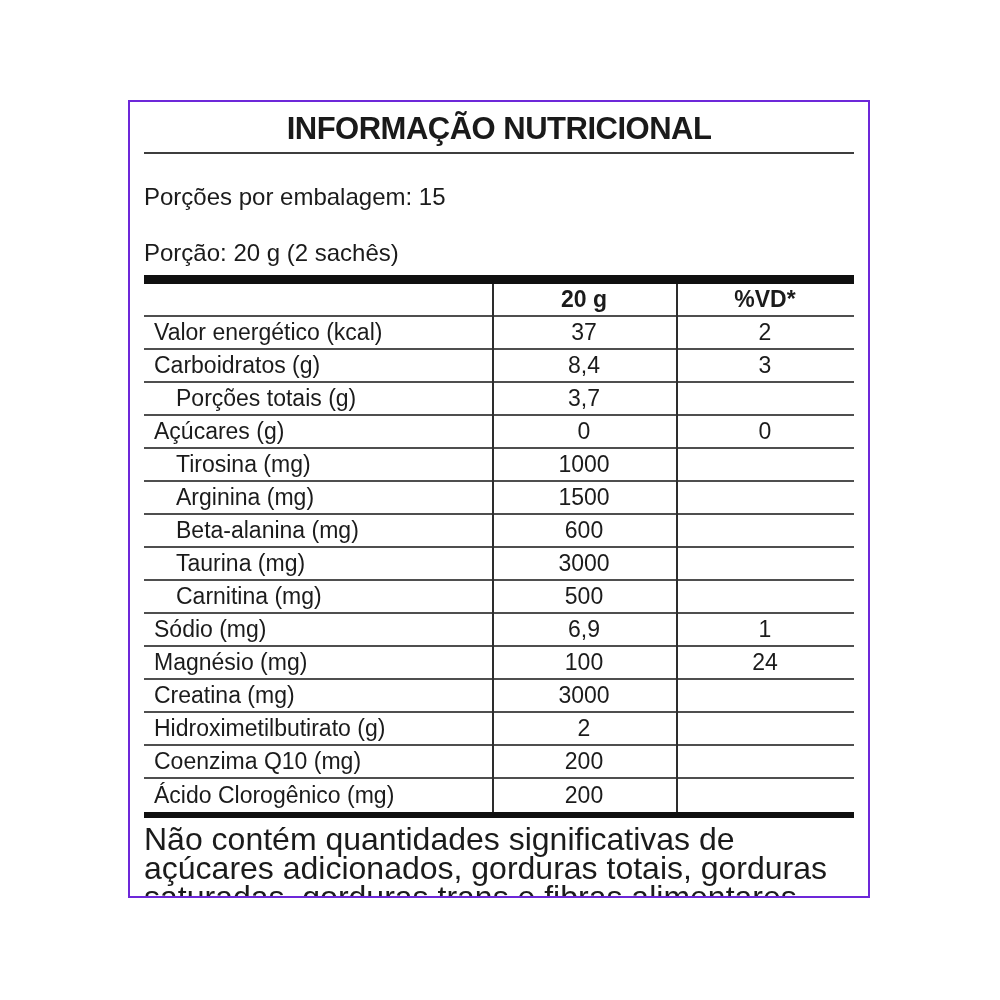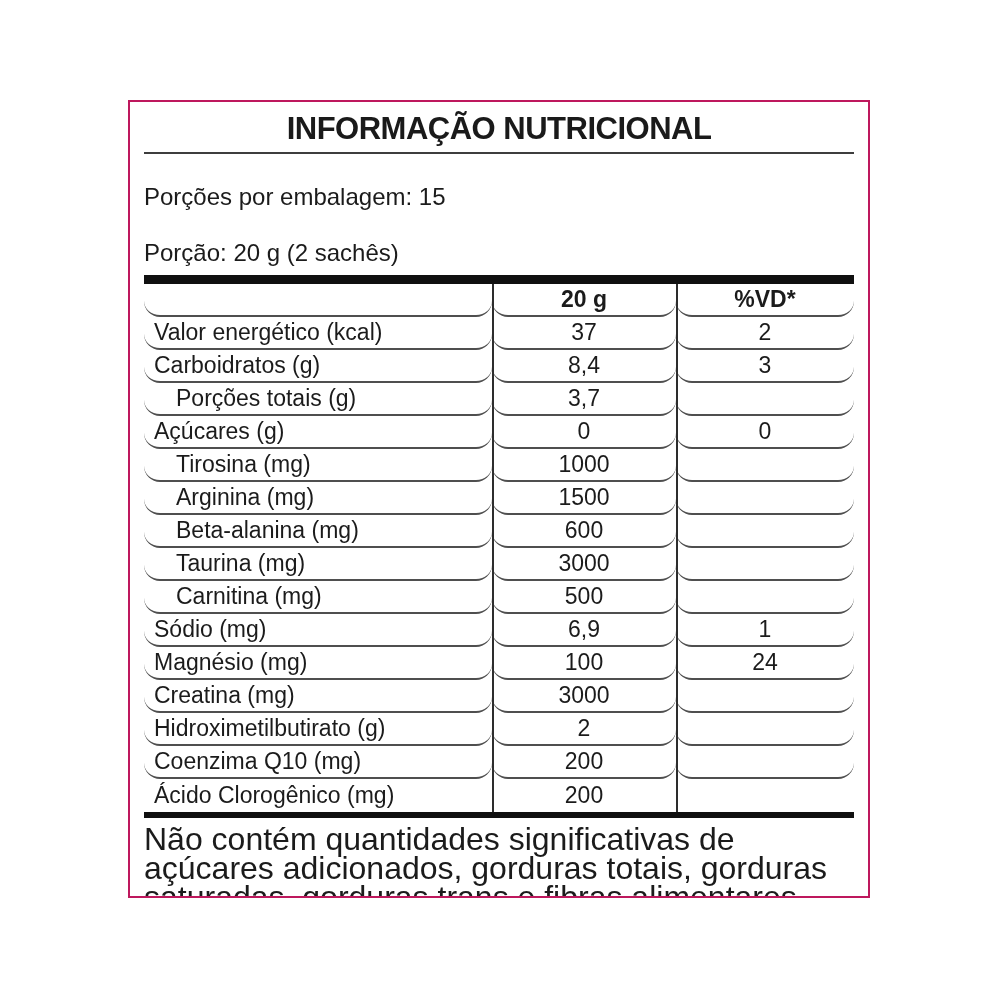--- a/index.html
+++ b/index.html
@@ -16,21 +16,21 @@
     width: 1000px;
     height: 1000px;
     background: #ffffff;
   }
   .label-box {
     position: absolute;
     left: 128px;
     top: 100px;
     width: 742px;
     height: 798px;
-    border: 2px solid #be185d;
+    border: 2px solid #6d28d9;
     box-sizing: border-box;
     background: #ffffff;
     overflow: hidden;
   }
   .nf-title {
     padding: 9px 0 5px 0;
     text-align: center;
     font-size: 31px;
     font-weight: bold;
     letter-spacing: -0.5px;
@@ -73,21 +73,20 @@
   .vline-1 { left: 348px; }
   .vline-2 { left: 532px; }
   .cell {
     display: flex;
     align-items: center;
     font-size: 23px;
     border-bottom: 2px solid #4f4f4f;
     box-sizing: border-box;
     overflow: hidden;
     white-space: nowrap;
-    border-radius: 16px;
   }
   .cell.name { justify-content: flex-start; padding-left: 10px; }
   .cell.name.indent { padding-left: 32px; }
   .cell.amt, .cell.dv { justify-content: center; }
   .cell.head { font-weight: bold; }
   .nf-table > .cell:nth-last-child(-n+3) { border-bottom: none; }
   .footnote {
     padding: 7px 14px 9px 14px;
     font-size: 32px;
     line-height: 29px;

